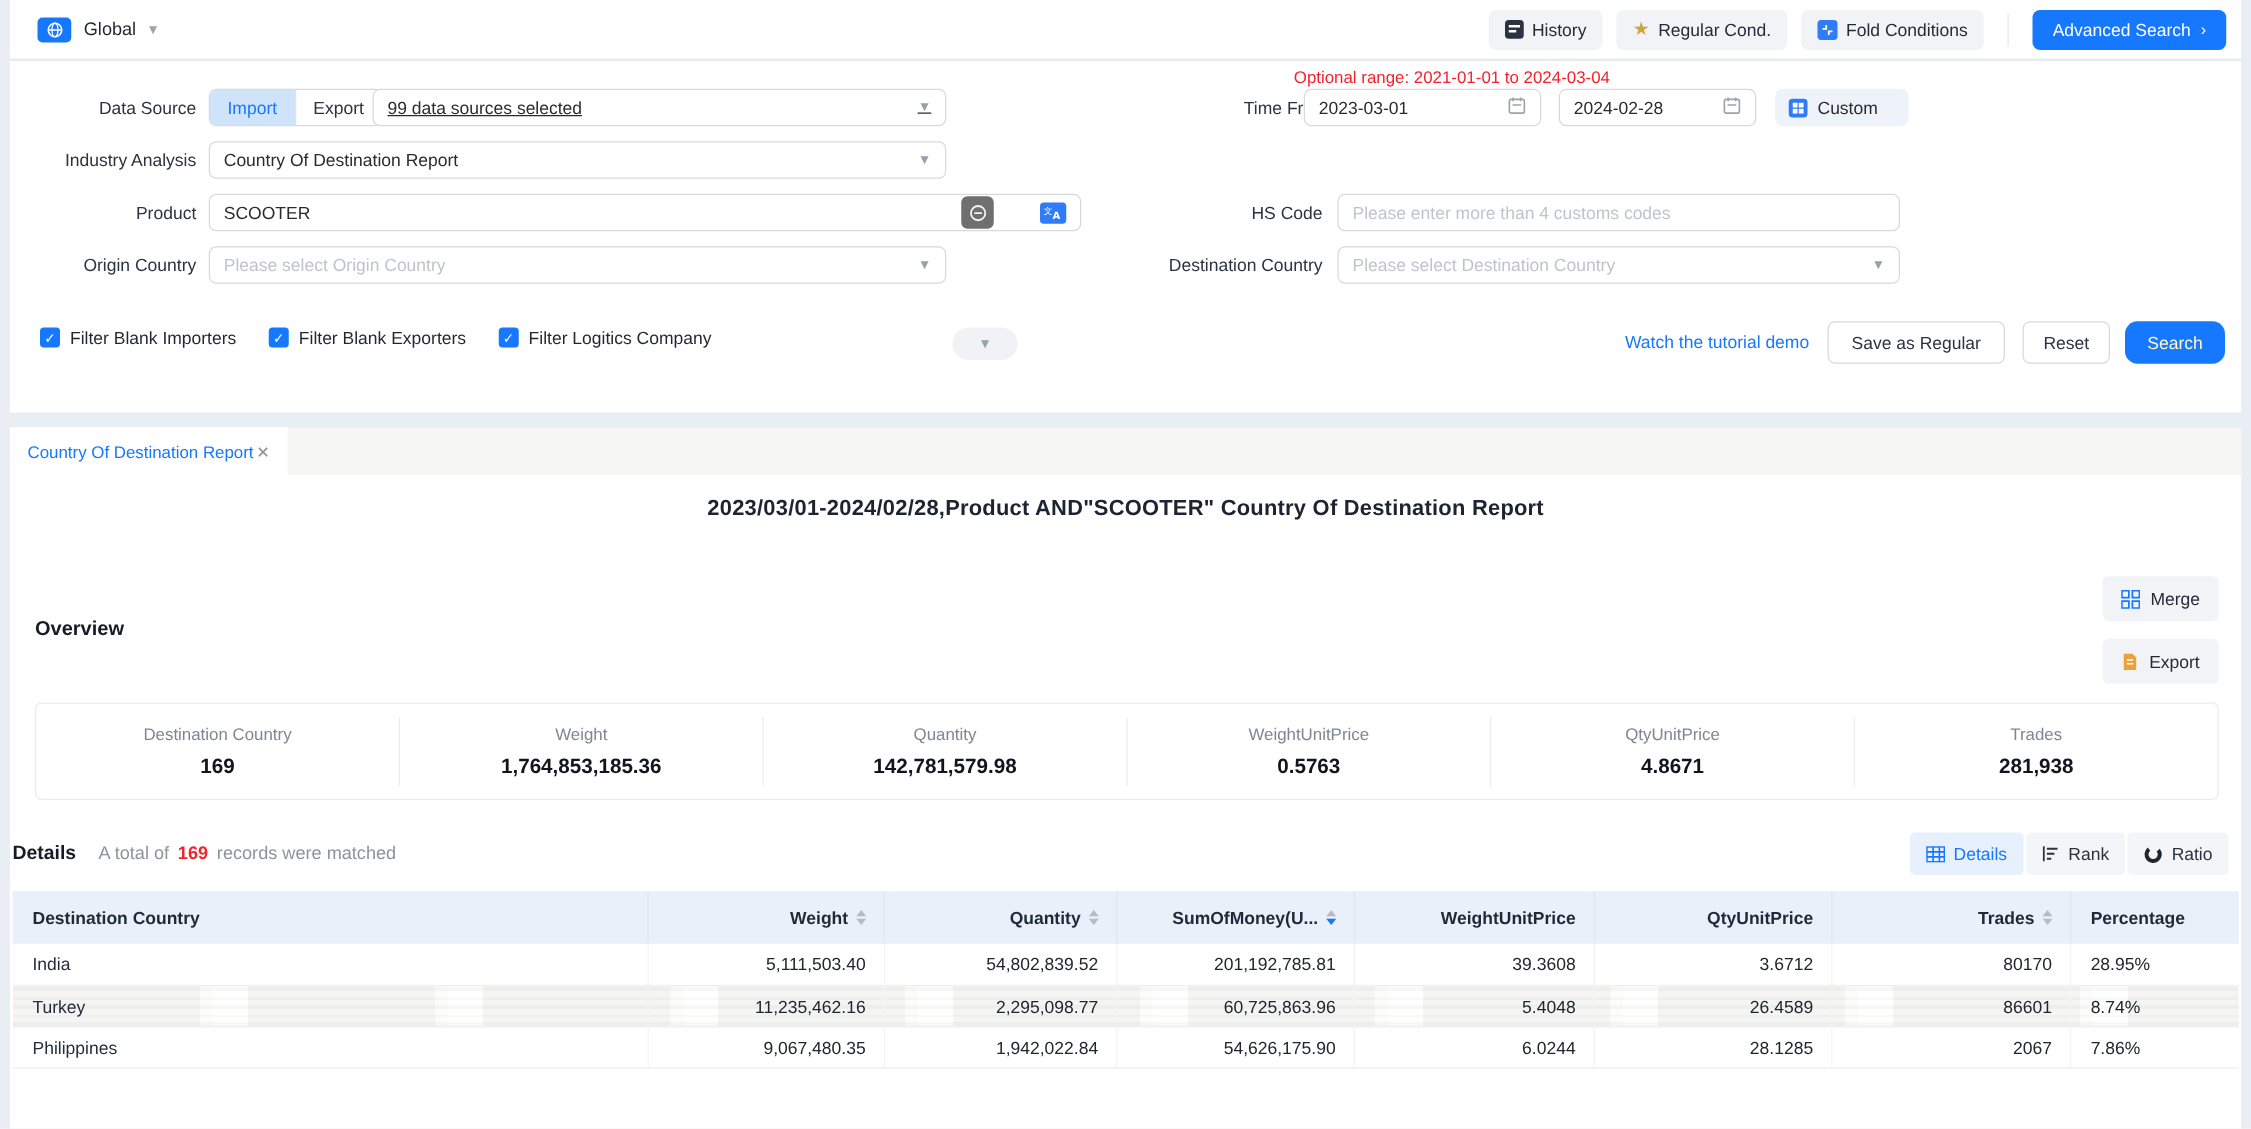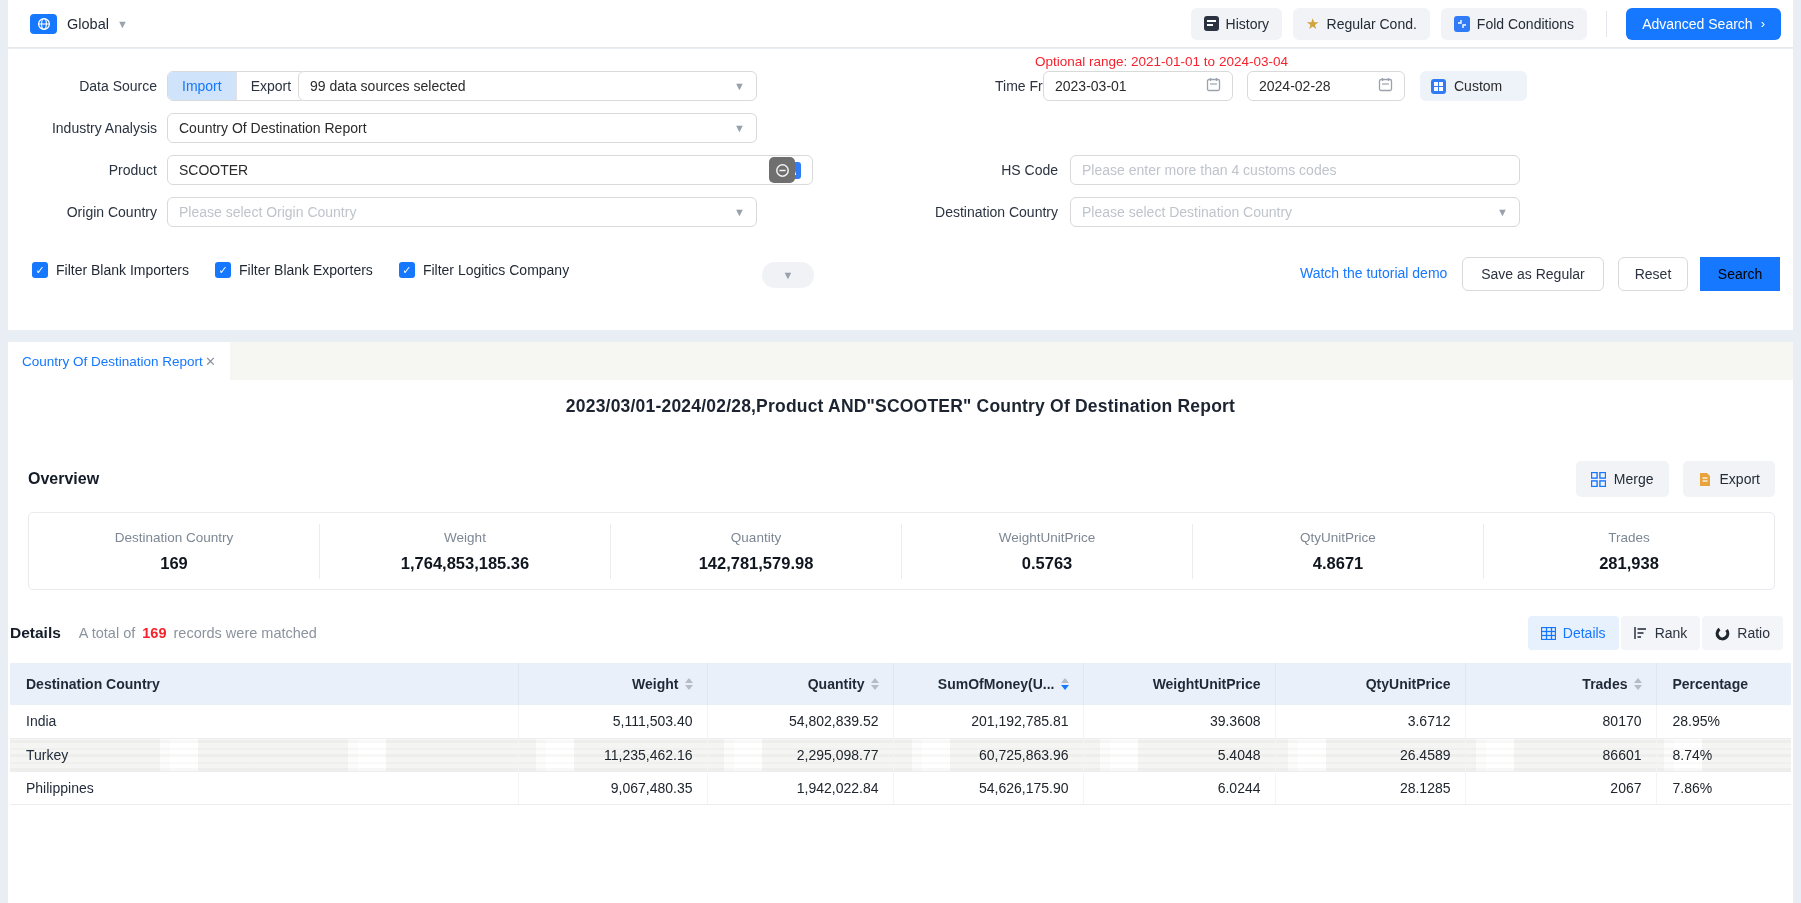--- a/index.html
+++ b/index.html
@@ -38,39 +38,39 @@
   .seg .on { background:#cfe4fb; color:#1677ff; }
   .seg .off { background:#fff; color:#2b3340; border-left:1px solid #e3e3e3; }
   .translate-badge { width:21px; height:17px; background:#2f7cf6; border-radius:3px; margin-left:auto; display:flex; align-items:center; justify-content:center; }
   .exclude-btn { position:absolute; left:761px; top:2px; width:26px; height:26px; background:#6f6f6f; border:none; border-radius:5px; display:flex; align-items:center; justify-content:center; cursor:pointer; }
   .chk-item { display:flex; align-items:center; gap:8px; }
   .chk-box { width:16px; height:16px; background:#1677ff; border-radius:3px; color:#fff; font-size:11px; display:flex; align-items:center; justify-content:center; }
   .chk-lab { font-size:14px; color:#1f2733; }
   .collapse-pill { position:absolute; left:754px; top:3px; width:52px; height:26px; background:#f1f2f5; border:none; border-radius:13px; color:#98a1ab; font-size:11px; cursor:pointer; }
   .link-blue { position:absolute; left:1292px; top:6px; font-size:14px; color:#1677ff; text-decoration:none; cursor:pointer; }
   .btn-plain { position:absolute; top:-2px; height:34px; background:#fff; border:1px solid #d9d9d9; border-radius:6px; font-size:14px; color:#2b3240; font-family:inherit; cursor:pointer; }
-  .btn-search { position:absolute; left:1692px; top:-2px; width:80px; height:34px; background:#1677ff; border:none; border-radius:0; color:#000000; font-size:14px; font-family:inherit; cursor:pointer; }
+  .btn-search { position:absolute; left:1692px; top:-2px; width:80px; height:34px; background:#1677ff; border:none; border-radius:10px; color:#fef9c3; font-size:14px; font-family:inherit; cursor:pointer; }
 
   
   .wm { background-image:
       repeating-linear-gradient(90deg, rgba(110,108,95,0.07) 0 150px, rgba(110,108,95,0.02) 150px 160px, transparent 160px 188px),
       repeating-linear-gradient(0deg, rgba(110,108,95,0.05) 0 3px, transparent 3px 7px, rgba(110,108,95,0.04) 7px 9px, transparent 9px 14px); }
 
   
   .tabstrip { position:absolute; left:8px; right:8px; top:342px; height:38px; background:#f6f6f3; }
   .tab-active { position:absolute; left:0; top:0; width:222px; height:38px; background:#fff; display:flex; align-items:center; padding:0 14px; cursor:pointer; }
   .tab-active .t-label { font-size:13.5px; color:#1677ff; }
   .tab-close { margin-left:auto; color:#8c949e; font-size:13px; cursor:pointer; }
 
   
   .content { top:380px; bottom:0; }
   .report-title { margin-top:16px; text-align:center; font-size:17.5px; font-weight:bold; color:#1b2430; letter-spacing:0.2px; }
   .overview-row { margin:44px 18px 0 20px; display:flex; align-items:center; }
   .sec-head { font-size:16px; font-weight:bold; color:#141c28; }
-  .ov-btns { margin-left:auto; display:flex; gap:14px; }
+  .ov-btns { margin-left:auto; display:flex; gap:14px;flex-direction:column; }
   .soft-btn { height:36px; background:#f1f3f7; border:none; border-radius:5px; display:flex; align-items:center; gap:8px; padding:0 15px; font-size:14px; color:#242c38; font-family:inherit; cursor:pointer; }
   .stats-card { margin:15px 18px 0 20px; height:78px; border:1px solid #e9ebef; border-radius:5px; display:flex; align-items:center; background:#fff; }
   .stat-cell { flex:1; text-align:center; border-right:1px solid #eaecef; padding:6px 0; }
   .stat-cell:last-child { border-right:none; }
   .stat-label { font-size:13.5px; color:#7d8794; }
   .stat-value { font-size:16.5px; font-weight:bold; color:#10161f; margin-top:9px; }
 
   .details-row { margin:26px 10px 0 2px; display:flex; align-items:center; }
   .d-head { font-size:15.5px; font-weight:bold; color:#141c28; }
   .d-total { margin-left:18px; font-size:14.5px; color:#8b939e; display:flex; gap:7px; align-items:center; }
@@ -140,21 +140,21 @@
 
 <section class="panel form-panel">
   <div class="fnote">Optional range:  2021-01-01 to 2024-03-04</div>
 
   <div class="frow" style="top:22px">
     <span class="flabel lab-l">Data Source</span>
     <div class="seg">
       <span class="on">Import</span>
       <span class="off">Export</span>
     </div>
-    <div class="ctl" style="left:290px; width:459px;">
+    <div class="ctl" style="left:290px; width:459px;text-decoration:underline;">
       <span>99 data sources selected</span>
       <span class="chevr">▼</span>
     </div>
     <span class="flabel" style="left:920px; width:142px;">Time Frame</span>
     <div class="ctl" style="left:1035px; width:190px;">
       <span>2023-03-01</span>
       <span style="margin-left:auto;">
         <svg width="15" height="15" viewBox="0 0 15 15">
             <rect x="1.5" y="2.5" width="12" height="11" rx="1.5" fill="none" stroke="#9aa3ad" stroke-width="1.3"></rect>
             <line x1="4.5" y1="1" x2="4.5" y2="4" stroke="#9aa3ad" stroke-width="1.3"></line>
@@ -190,21 +190,21 @@
   <div class="frow" style="top:64px">
     <span class="flabel lab-l">Industry Analysis</span>
     <div class="ctl" style="left:159px; width:590px;">
       <span>Country Of Destination Report</span>
       <span class="chevr">▼</span>
     </div>
   </div>
 
   <div class="frow" style="top:106px">
     <span class="flabel lab-l">Product</span>
-    <div class="ctl" style="left:159px; width:646px;">
+    <div class="ctl" style="left:159px; width:698px;">
       <span>SCOOTER</span>
       <span class="translate-badge">
         <svg width="15" height="12" viewBox="0 0 15 12">
             <text x="0" y="7" font-size="7" fill="#fff" font-family="DejaVu Sans, sans-serif">文</text>
             <text x="7" y="11" font-size="8" font-weight="bold" fill="#fff" font-family="DejaVu Sans, sans-serif">A</text>
           </svg>
       </span>
     </div>
     <button class="exclude-btn">
       <svg width="15" height="15" viewBox="0 0 15 15">

